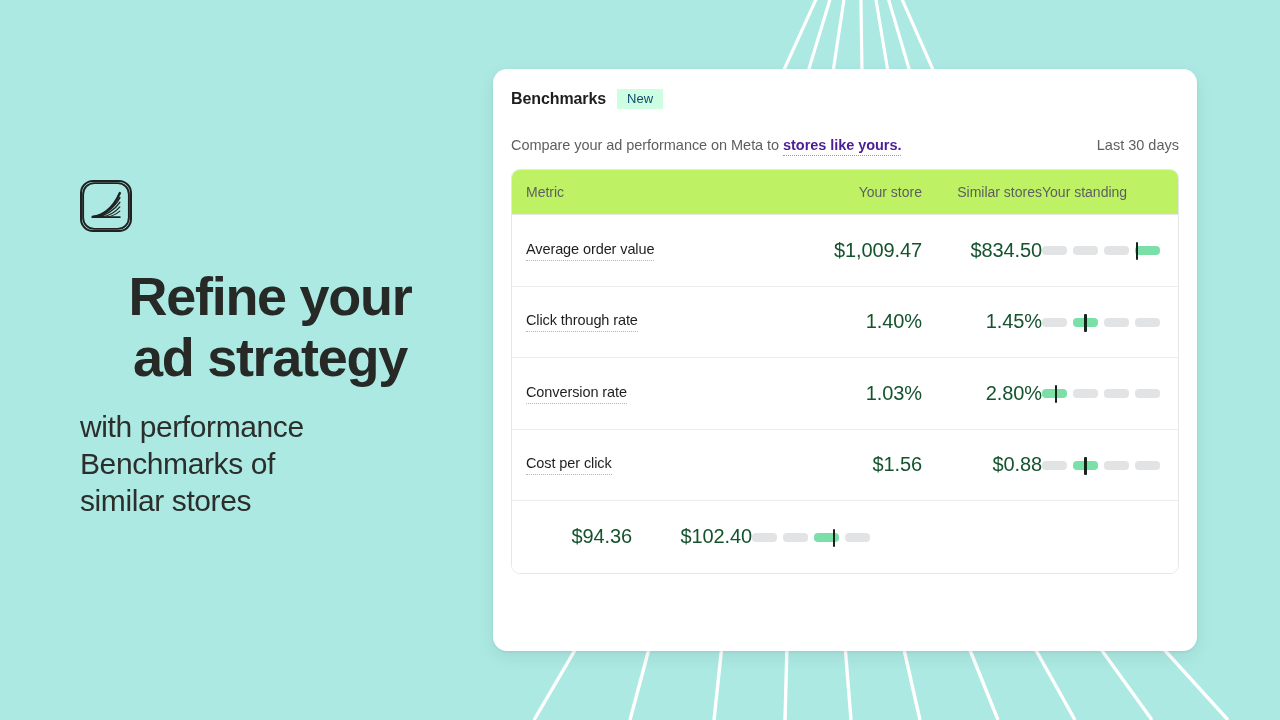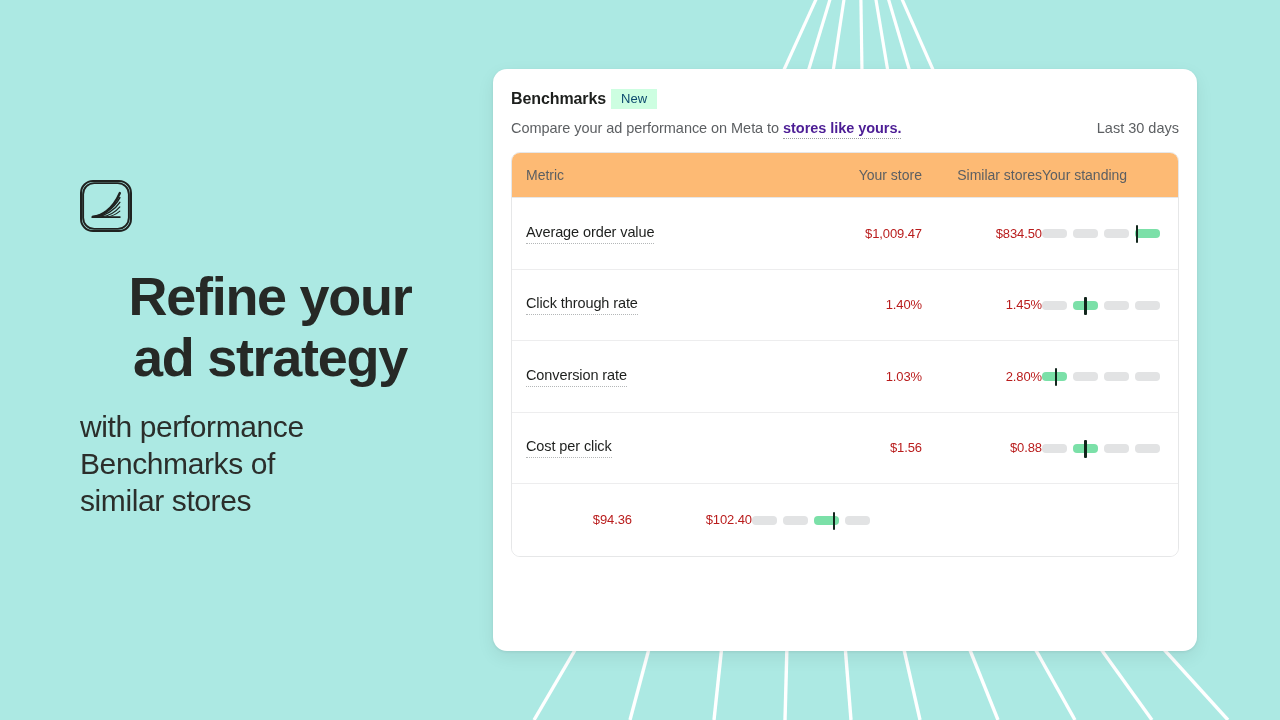--- a/index.html
+++ b/index.html
@@ -68,23 +68,23 @@
     height: 582px;
     background: #ffffff;
     border-radius: 14px;
     box-shadow: 0 1px 3px rgba(0,0,0,0.07), 0 6px 18px rgba(0,0,0,0.07);
     padding: 20px 18px 0 18px;
   }
 
   .card-titlerow {
     display: flex;
     align-items: center;
-    gap: 5px;
+    gap: 11px;
     padding-left: 0px;
-    margin-bottom: 11px;
+    margin-bottom: 28px;
   }
 
   .card-title {
     font-size: 16px;
     font-weight: bold;
     color: #1d1f1d;
     letter-spacing: -0.1px;
   }
 
   .badge-new {
@@ -125,21 +125,21 @@
   
   .tbl {
     border: 1px solid #e6e7e8;
     border-radius: 9px;
     overflow: hidden;
   }
 
   .thead {
     display: flex;
     align-items: center;
-    background: #fdba74;
+    background: #bef264;
     height: 45px;
     border-bottom: 1px solid #e6e7e8;
     font-size: 14px;
     color: #5c5f62;
   }
 
   .row {
     display: flex;
     align-items: center;
     height: 71.5px;
@@ -157,22 +157,22 @@
     font-size: 14.5px;
     color: #1d1f1d;
     display: inline-block;
     border-bottom: 1.4px dotted #b4b7b8;
     padding-bottom: 3px;
     cursor: pointer;
     letter-spacing: -0.1px;
   }
 
   .val {
-    font-size: 13px;
-    color: #b91c1c;
+    font-size: 20px;
+    color: #14532d;
     letter-spacing: -0.1px;
   }
 
   
   .meter {
     display: inline-flex;
     gap: 6px;
     position: relative;
     align-items: center;
   }

